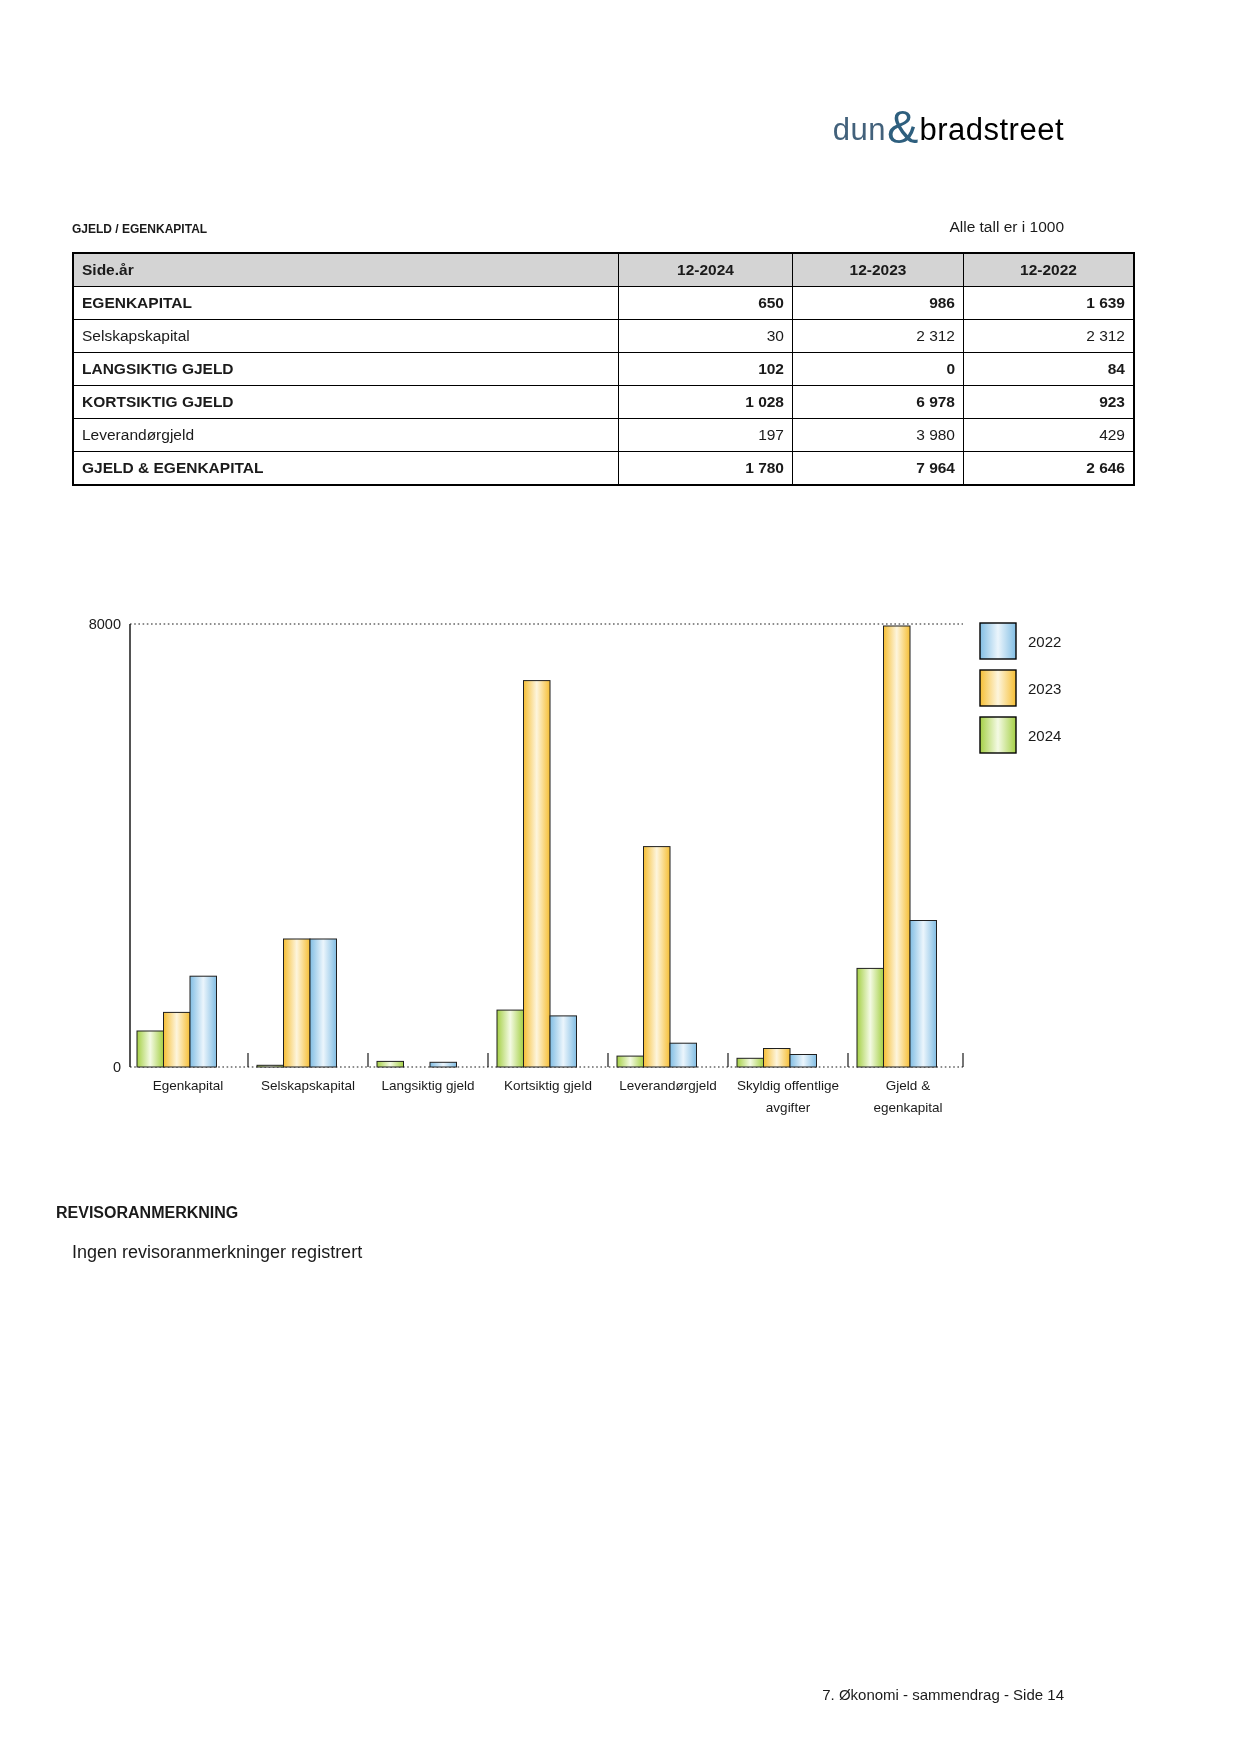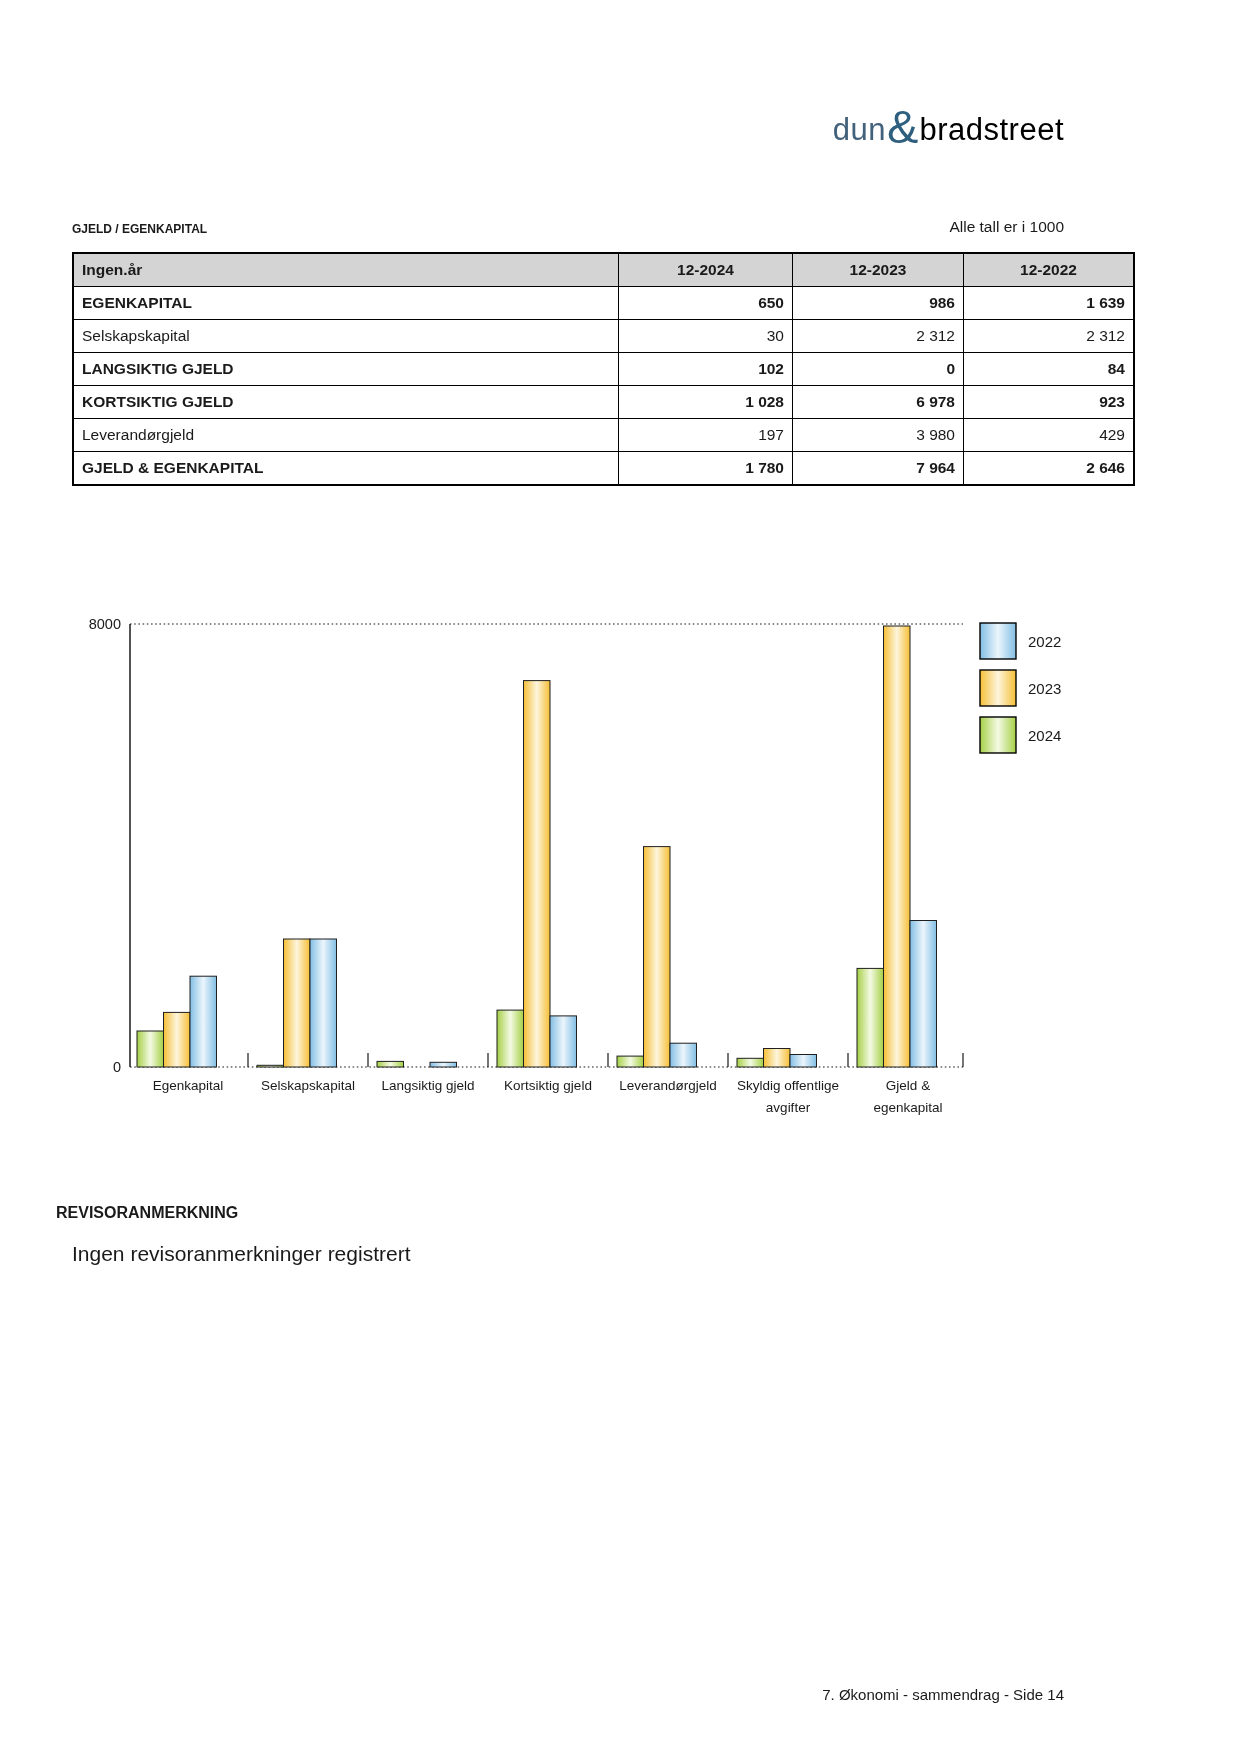--- a/index.html
+++ b/index.html
@@ -27,21 +27,21 @@
   .fin th.first{text-align:left;}
   .fin td{text-align:right;font-weight:normal;}
   .fin td.first{text-align:left;}
   .fin tr.bold td{font-weight:bold;}
 
   
   svg.chart{position:absolute;left:0;top:0;width:1241px;height:1754px;}
 
   
   .revisor-heading{position:absolute;left:56px;top:1204px;font-size:16px;font-weight:bold;}
-  .revisor-text{position:absolute;left:72px;top:1242px;font-size:21px;text-align:center;}
+  .revisor-text{position:absolute;left:72px;top:1242px;font-size:18px;text-align:center;}
   .footer{position:absolute;right:177px;top:1686px;font-size:15px;}
 </style>
 </head>
 <body>
 
 <div class="page">
 
   <div class="logo">
     <span class="dun" style="color: rgb(66, 97, 123);">dun</span>
     <span class="amp" style="color: rgb(46, 95, 126);">&amp;</span>
@@ -49,21 +49,21 @@
   </div>
 
   <div class="section-head">
     <span class="section-title">GJELD / EGENKAPITAL</span>
     <span class="unit-note">Alle tall er i 1000</span>
   </div>
 
   <table class="fin">
     <thead>
         <tr>
-          <th class="first" style="width:528px">Ingen.år</th>
+          <th class="first" style="width:528px">Side.år</th>
           <th class="" style="width:157px">12-2024</th>
           <th class="" style="width:154px">12-2023</th>
           <th class="" style="width:153px">12-2022</th>
         </tr>
       </thead>
     <tbody>
         <tr class="bold">
           <td class="first">EGENKAPITAL</td>
           <td>650</td>
           <td>986</td>

